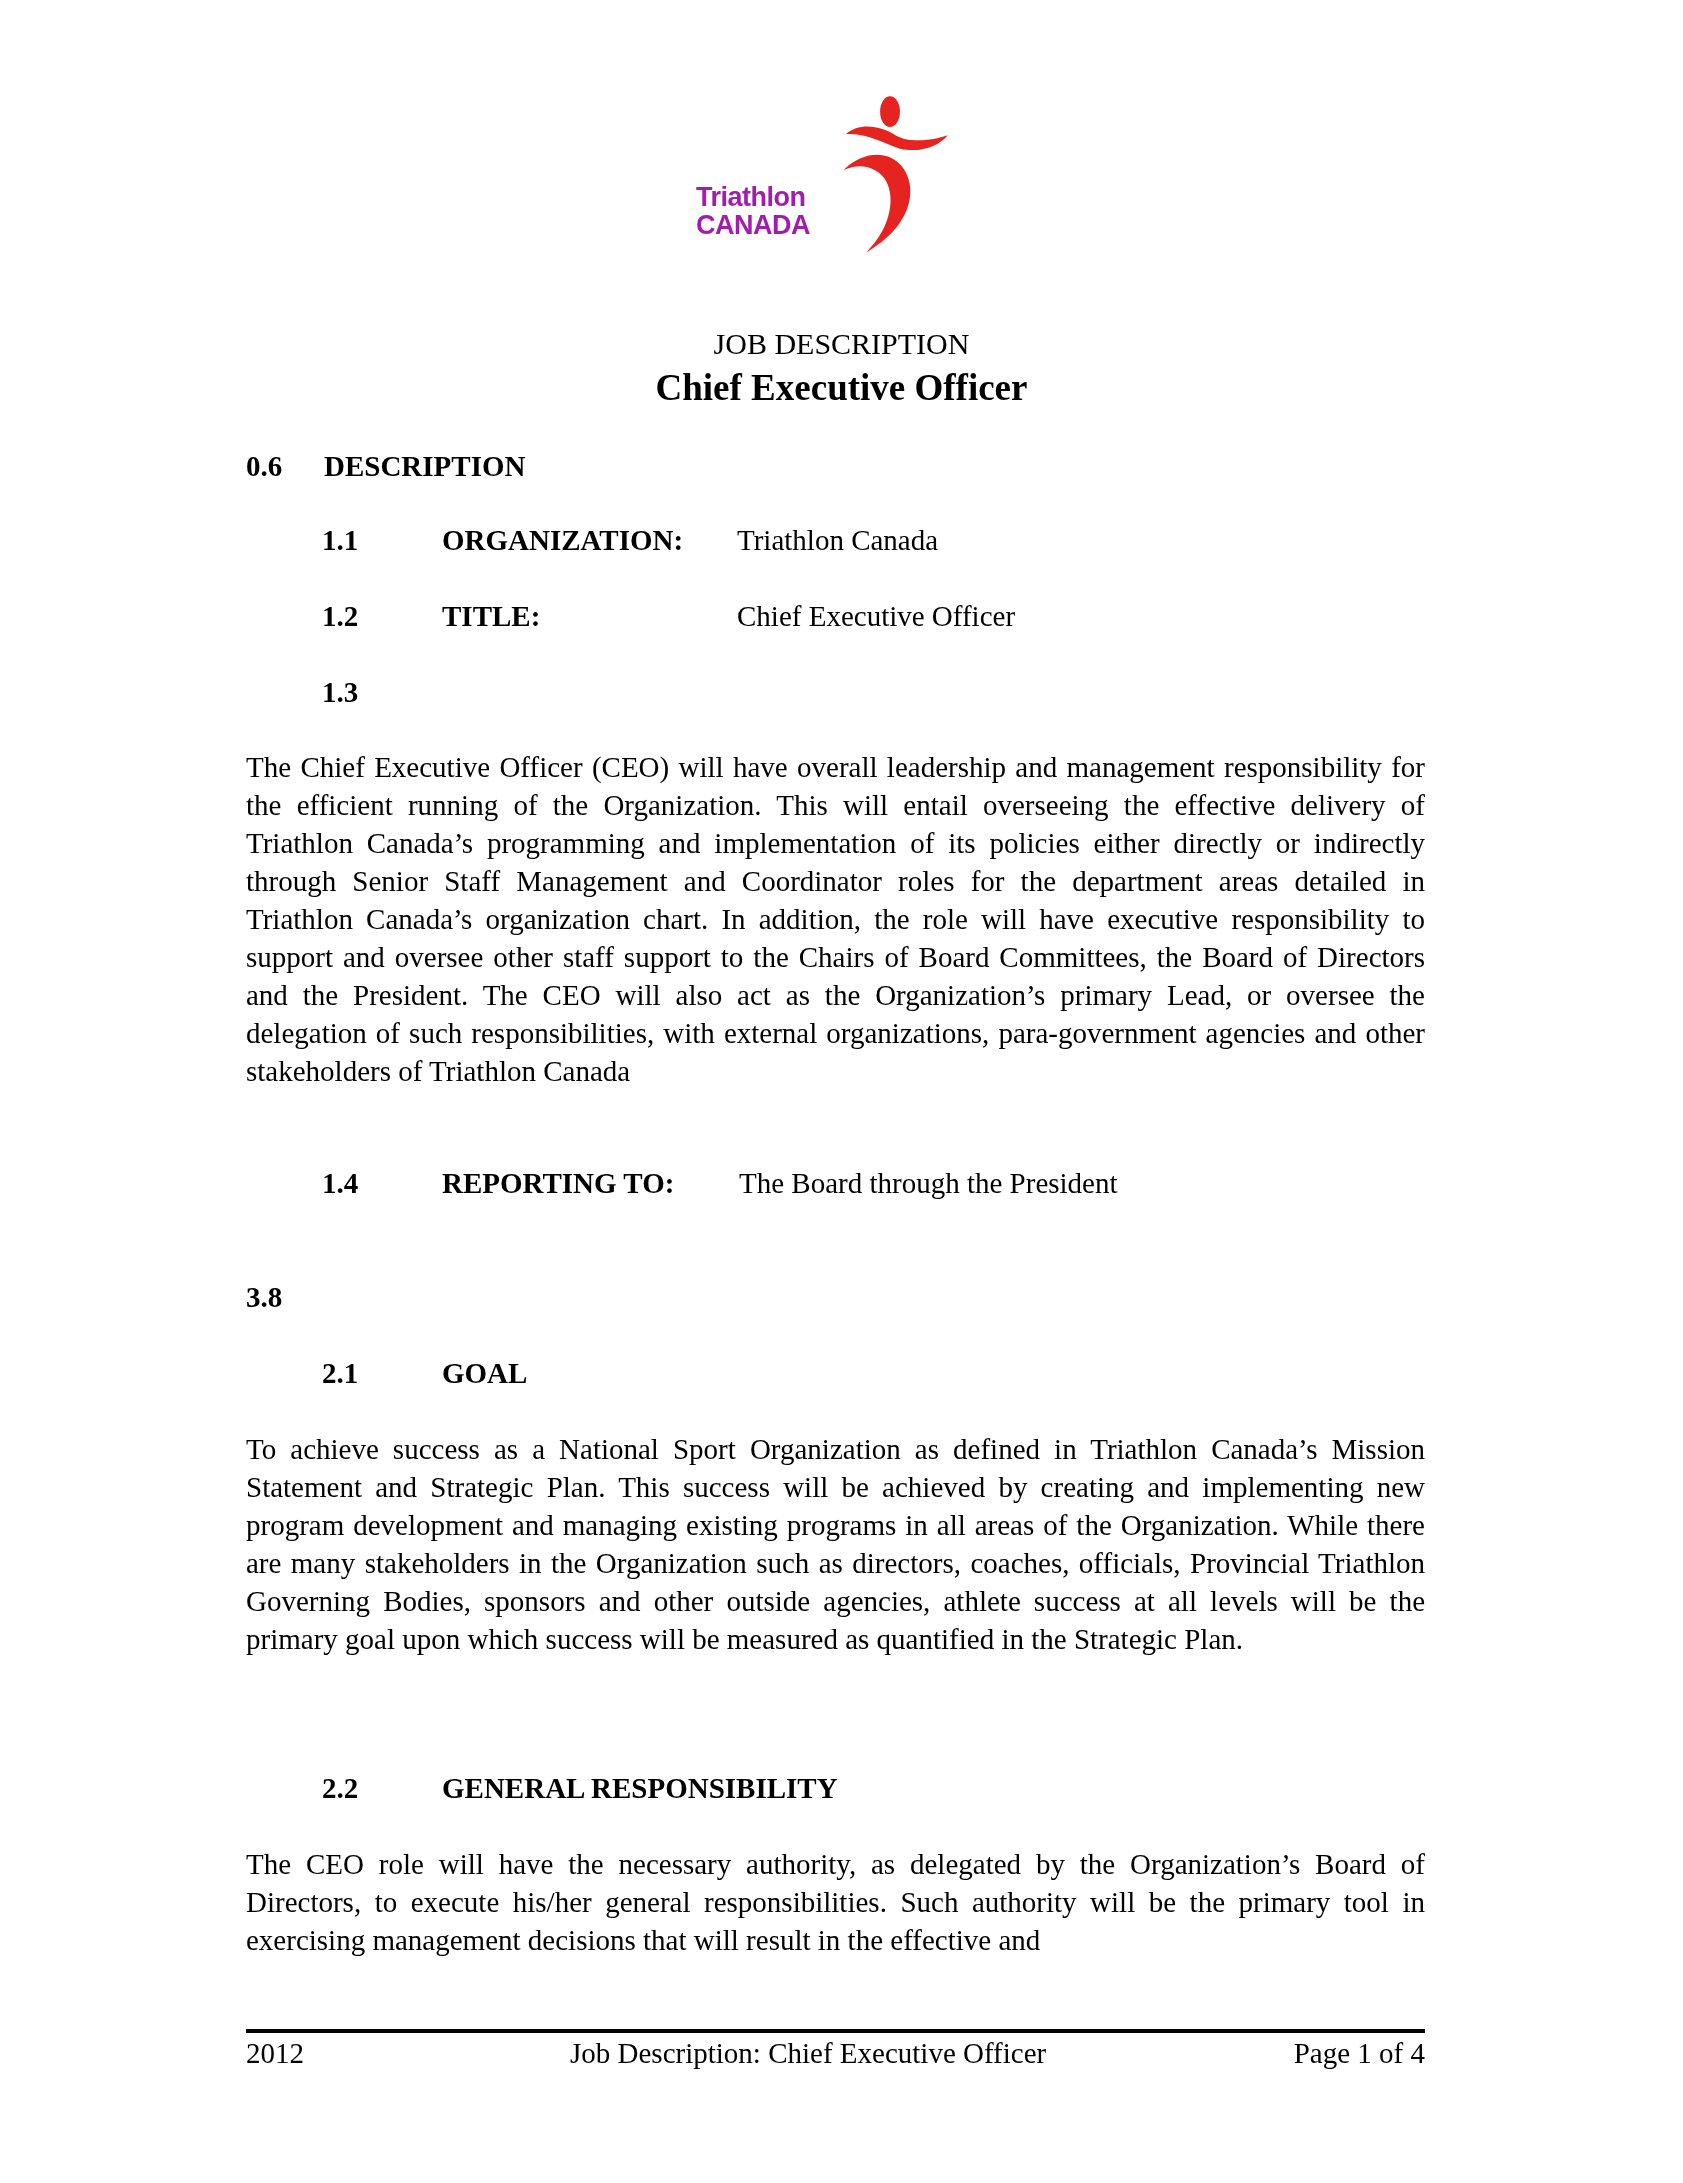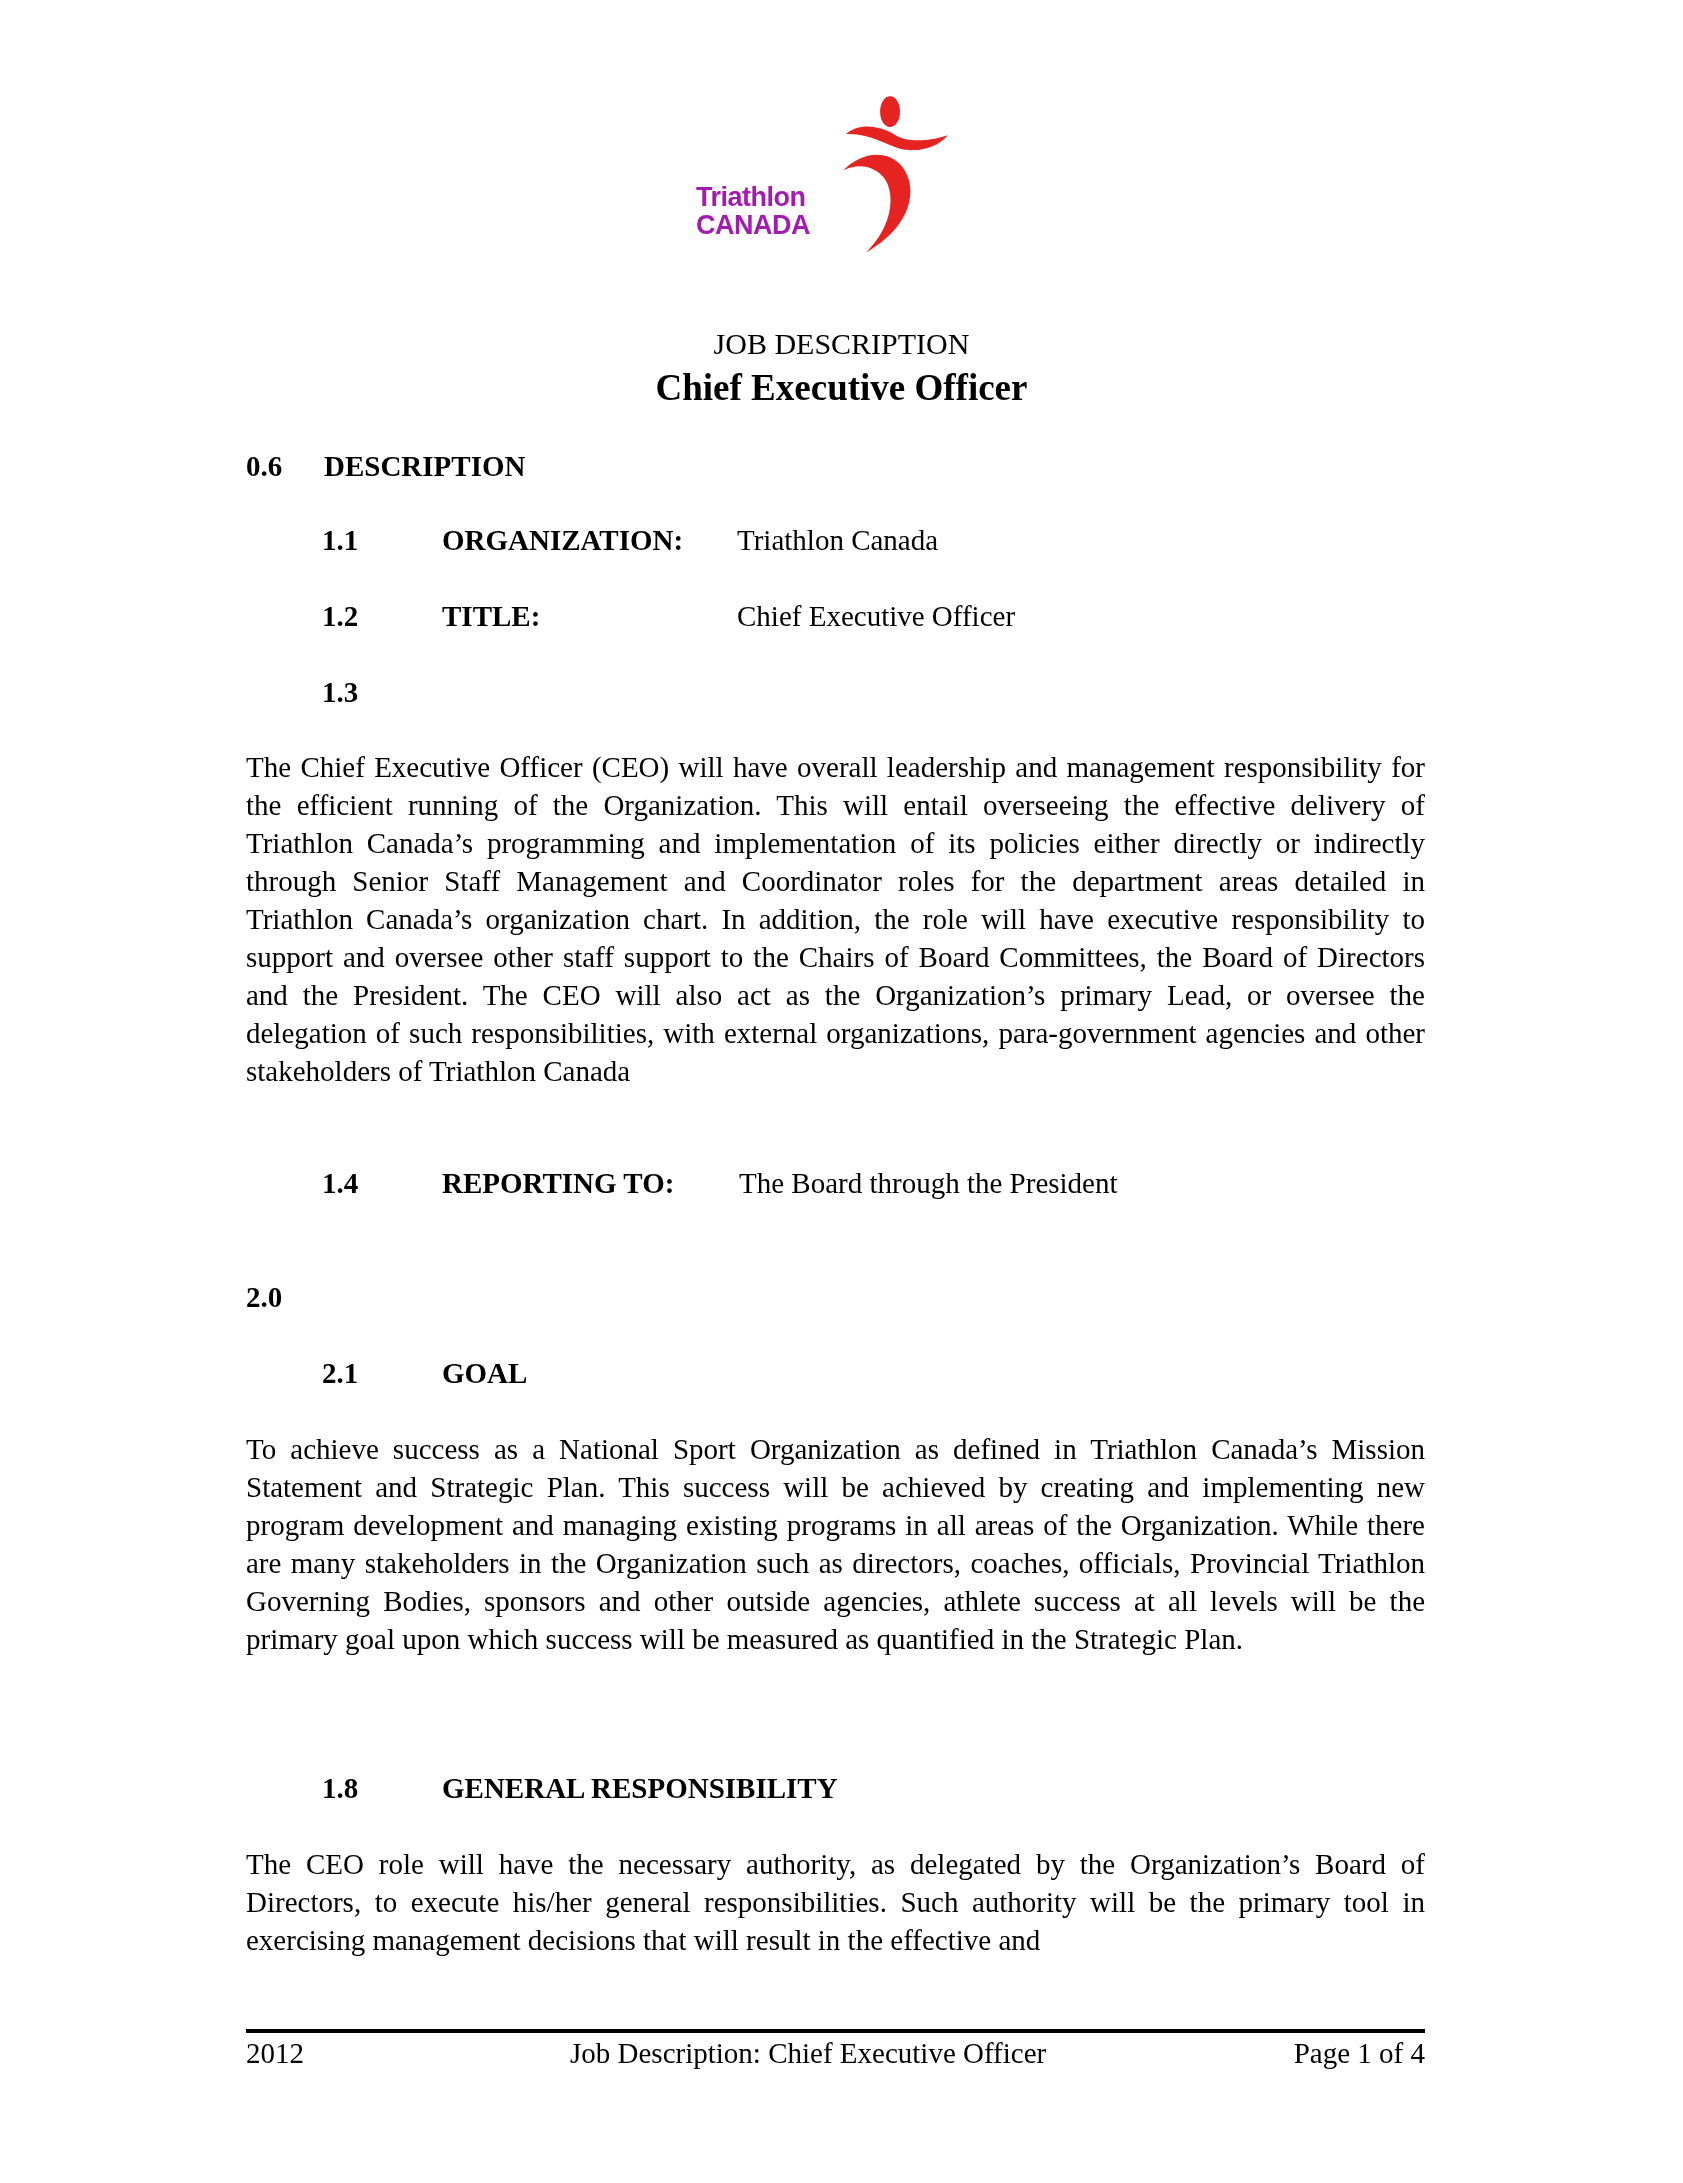--- a/index.html
+++ b/index.html
@@ -63,32 +63,32 @@
 
 <div class="abs para" style="top:748px;">The Chief Executive Officer (CEO) will have overall leadership and management responsibility for the efficient running of the Organization. This will entail overseeing the effective delivery of Triathlon Canada’s programming and implementation of its policies either directly or indirectly through Senior Staff Management and Coordinator roles for the department areas detailed in Triathlon Canada’s organization chart. In addition, the role will have executive responsibility to support and oversee other staff support to the Chairs of Board Committees, the Board of Directors and the President. The CEO will also act as the Organization’s primary Lead, or oversee the delegation of such responsibilities, with external organizations, para-government agencies and other stakeholders of Triathlon Canada</div>
 
 <div class="abs h2" style="left:322px; top:1165px; width:1085px; height:36px;">
   <span class="num">1.4</span>
   <span class="lbl">REPORTING TO:</span>
   <span class="val" style="left:417px;">The Board through the President</span>
 </div>
 
 <div class="abs h1" style="left:246px; top:1279px; width:1179px; height:36px;">
-  <span class="num">2.0</span>
+  <span class="num">3.8</span>
 </div>
 
 <div class="abs h2" style="left:322px; top:1355px; width:1085px; height:36px;">
   <span class="num">2.1</span>
   <span class="lbl">GOAL</span>
 </div>
 
 <div class="abs para" style="top:1430px;">To achieve success as a National Sport Organization as defined in Triathlon Canada’s Mission Statement and Strategic Plan. This success will be achieved by creating and implementing new program development and managing existing programs in all areas of the Organization. While there are many stakeholders in the Organization such as directors, coaches, officials, Provincial Triathlon Governing Bodies, sponsors and other outside agencies,  athlete success at all levels will be the primary goal upon which success will be measured as quantified in the Strategic Plan.</div>
 
 <div class="abs h2" style="left:322px; top:1770px; width:1085px; height:36px;">
-  <span class="num">1.8</span>
+  <span class="num">2.2</span>
   <span class="lbl">GENERAL RESPONSIBILITY</span>
 </div>
 
 <div class="abs para" style="top:1845px;">The CEO role will have the necessary authority, as delegated by the Organization’s Board of Directors, to execute his/her general responsibilities. Such authority will be the primary tool in exercising management decisions that will result in the effective and</div>
 
 <div class="abs rule" style="top:2029px;"></div>
 <div class="abs footer" style="top:2035px; height:36px;">
   <span style="left:0;">2012</span>
   <span style="left:324px;">Job Description: Chief Executive Officer</span>
   <span style="right:0;">Page 1 of 4</span>

